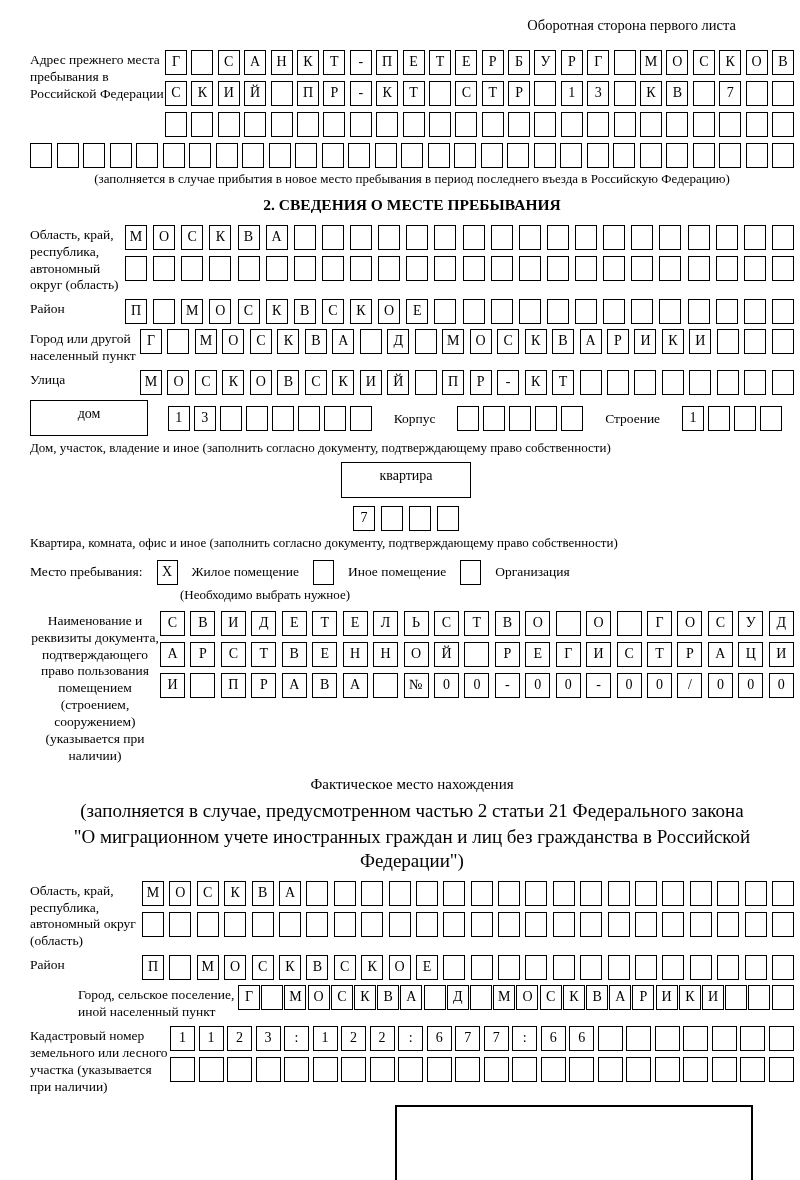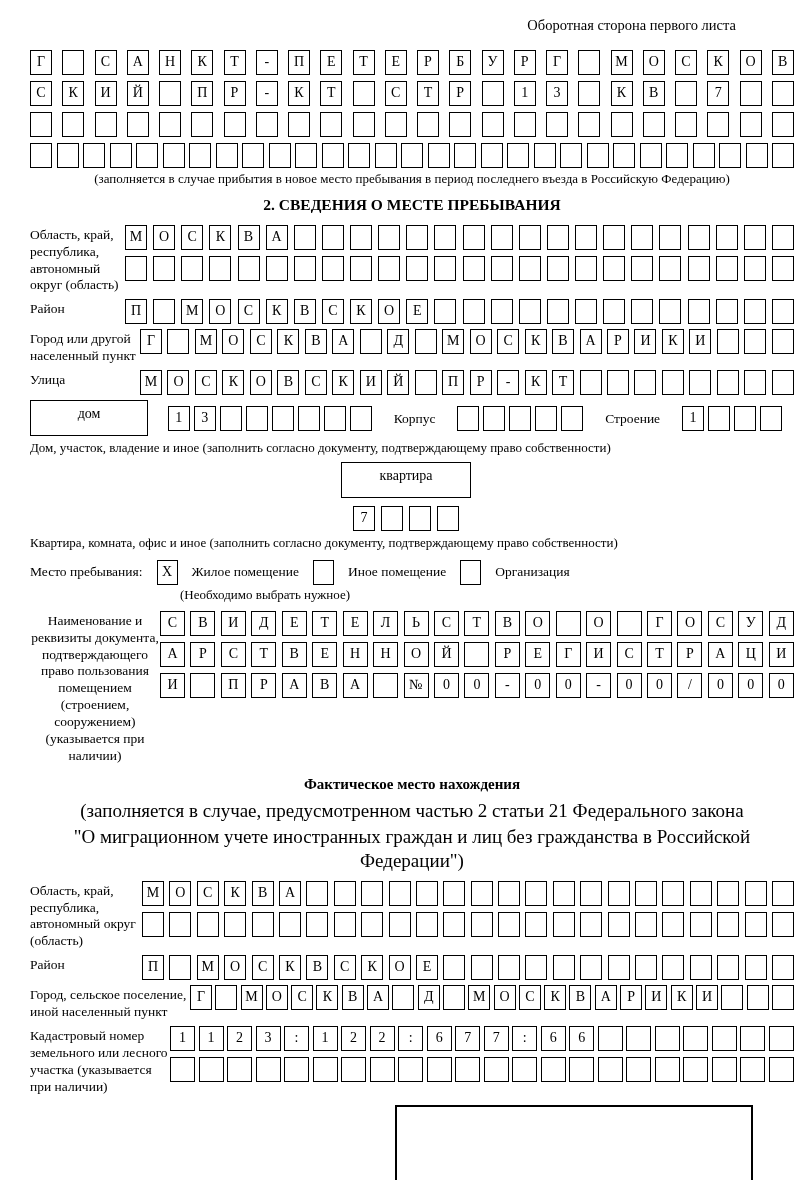--- a/index.html
+++ b/index.html
@@ -7,21 +7,21 @@
     width:800px; min-height:1180px; box-sizing:border-box;
     padding:16px 6px 10px 30px;
     background:#fff; color:#000;
     font-family:"Liberation Serif","DejaVu Serif",serif;
     font-size:13.5px; line-height:1.25;
   }
   .header-note { text-align:right; padding-right:58px; font-size:14.5px; margin-bottom:16px; }
   .row { display:flex; align-items:flex-start; margin-bottom:5px; }
   .label { flex:0 0 auto; padding-top:2px; }
   .w135 { width:135px; } .w95 { width:95px; } .w112 { width:112px; }
-  .w110 { width:110px; } .w160 { width:160px; } .w130 { width:130px;text-align:center; } .w140 { width:140px; }
+  .w110 { width:110px; } .w160 { width:160px;margin-left:48px; } .w130 { width:130px;text-align:center; } .w140 { width:140px; }
   .grid-col { flex:1; display:flex; flex-direction:column; gap:6px; }
   .cells { flex:1; display:flex; justify-content:space-between; }
   .cells.packed { flex:0 0 auto; justify-content:flex-start; gap:4px; }
   .cell {
     box-sizing:border-box; flex:0 0 22px; width:22px; height:25px;
     border:1.6px solid #000; text-align:center; line-height:22px; font-size:14px;
   }
   .cell.wide { flex:0 0 25px; width:25px; }
   .fullrow { margin:6px 0 0 0; }
   .note { font-size:13px; margin:3px 0 6px 0; }
@@ -33,33 +33,34 @@
     text-align:center; font-size:14px; flex:0 0 auto;
   }
   .bw118 { width:118px; } .bw130 { width:130px; }
   .inline-label { padding:3px 2px 0 2px; }
   .stay-row { display:flex; align-items:center; gap:14px; margin:8px 0 2px 0; }
   .checkbox {
     box-sizing:border-box; width:21px; height:25px; border:1.6px solid #000;
     text-align:center; line-height:22px; font-size:14px; flex:0 0 auto;
   }
   .choose-note { font-size:13px; margin:1px 0 8px 150px; }
-  .mid-title { text-align:center; font-weight:bold; font-size:15px; margin:10px 0 6px 0; }
+  .mid-title { text-align:center; font-weight:normal; font-size:15px; margin:10px 0 6px 0; }
   .law-note { text-align:center; font-size:19px; margin:0 0 2px 0; }
   .stamp-wrap { margin-top:10px; margin-left:365px; }
   .stamp-box { width:358px; height:176px; border:2px solid #000; box-sizing:border-box; }
 </style>
 </head>
 <body>
 
 <div class="page">
 
   <div class="header-note">Оборотная сторона первого листа</div>
 
   <div class="row">
+    <div class="label w135">Адрес прежнего места пребывания в Российской Федерации</div>
     <div class="grid-col">
       <div class="cells">
           <div class="cell">Г</div>
           <div class="cell"></div>
           <div class="cell">С</div>
           <div class="cell">А</div>
           <div class="cell">Н</div>
           <div class="cell">К</div>
           <div class="cell">Т</div>
           <div class="cell">-</div>

